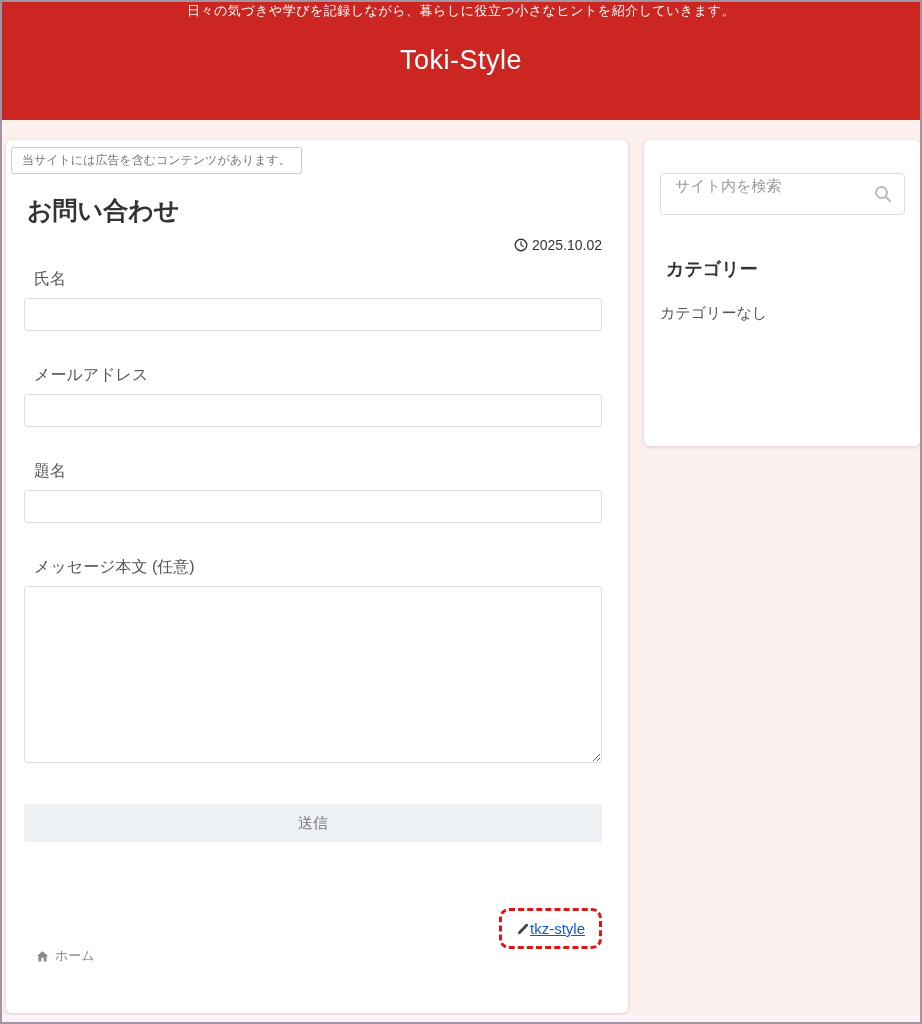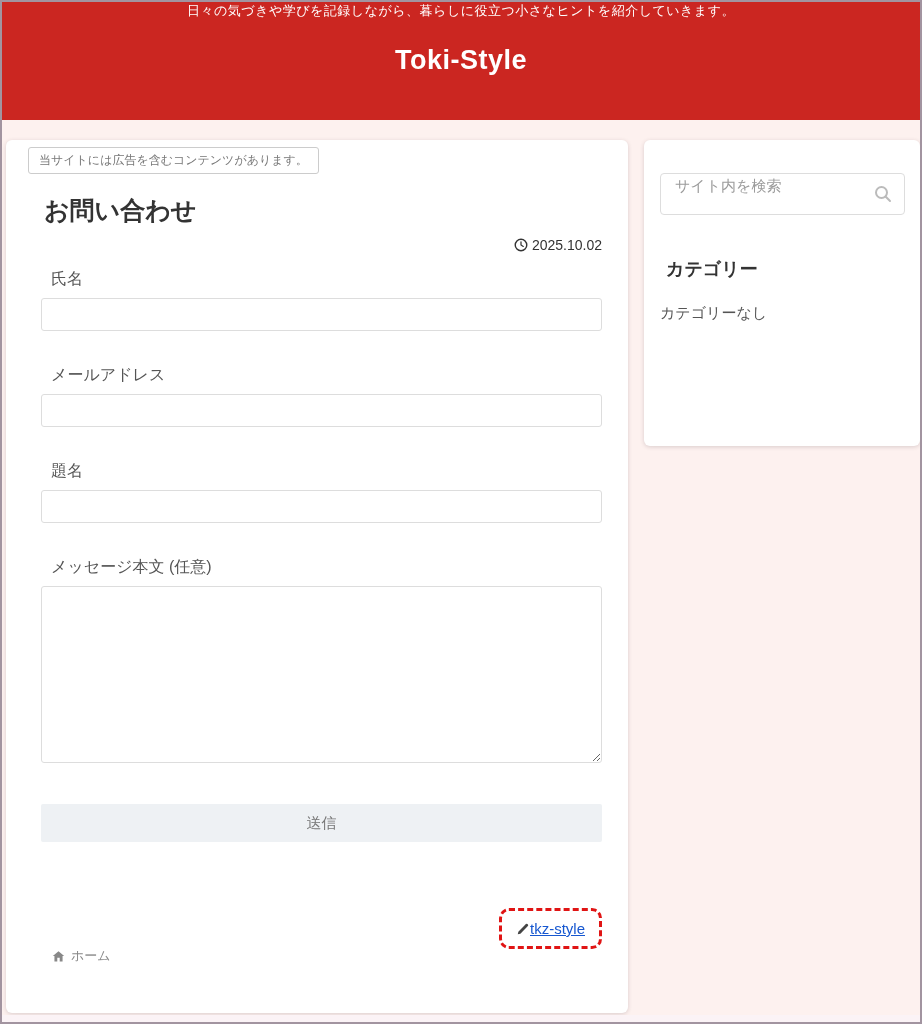--- a/index.html
+++ b/index.html
@@ -19,39 +19,39 @@
     text-align: center;
   }
   .tagline {
     padding-top: 0;
     font-size: 13px;
     letter-spacing: 0.5px;
   }
   .site-title {
     margin-top: 25px;
     font-size: 27px;
-    font-weight: 700;
+    font-weight: 400;
     letter-spacing: 0.5px;
   }
   
   .content {
     display: flex;
     align-items: flex-start;
     gap: 16px;
     margin: 20px 0 0 4px;
   }
   .card {
     background: #fff;
     border-radius: 6px;
     box-shadow: 0 1px 4px rgba(60,40,50,.18);
   }
   .main-card {
     width: 622px;
     height: 873px;
-    padding: 0 26px 0 35px;
+    padding: 0 26px 0 18px;
     position: relative;
   }
   .sidebar-card {
     width: 276px;
     height: 306px;
   }
   
   .ad-notice {
     display: inline-block;
     margin-top: 7px;
@@ -130,21 +130,21 @@
     border-radius: 10px;
     padding: 9px 14px;
   }
   .author-link {
     color: #1657d0;
     font-size: 15px;
     text-decoration: underline;
   }
   .breadcrumb {
     position: absolute;
-    left: 46px;
+    left: 30px;
     bottom: 48px;
     display: flex;
     align-items: center;
     gap: 6px;
     color: #888;
     font-size: 13px;
     text-decoration: none;
   }
   
   .search-wrap {

